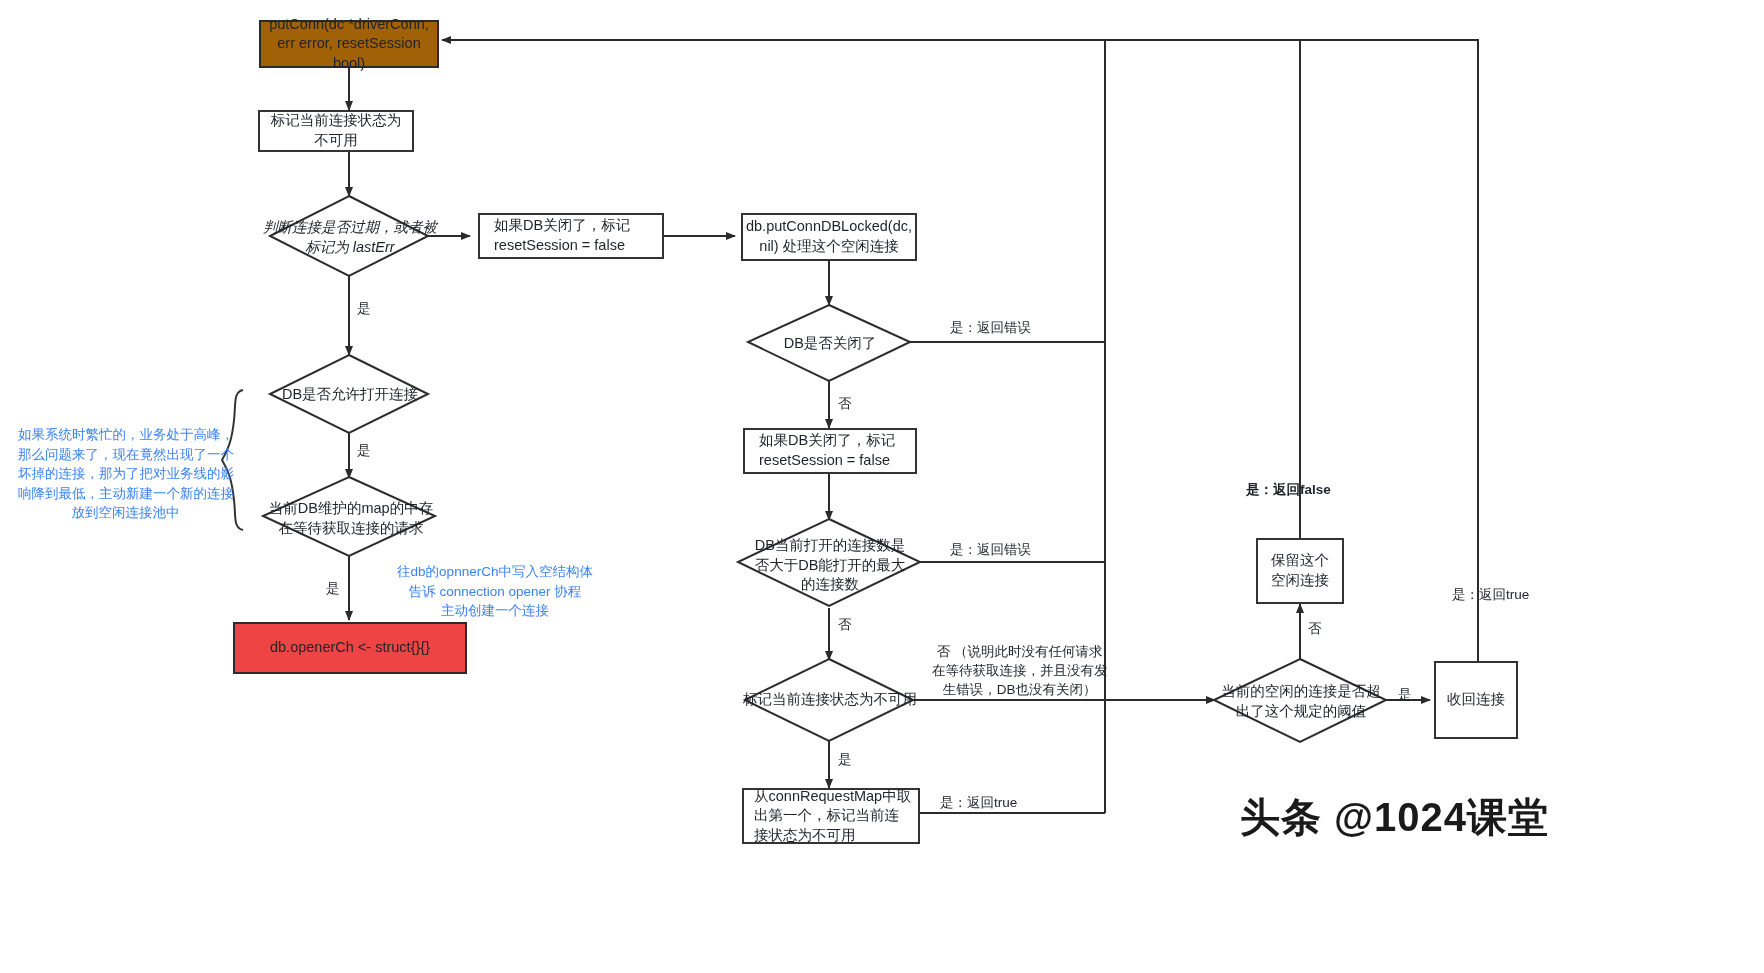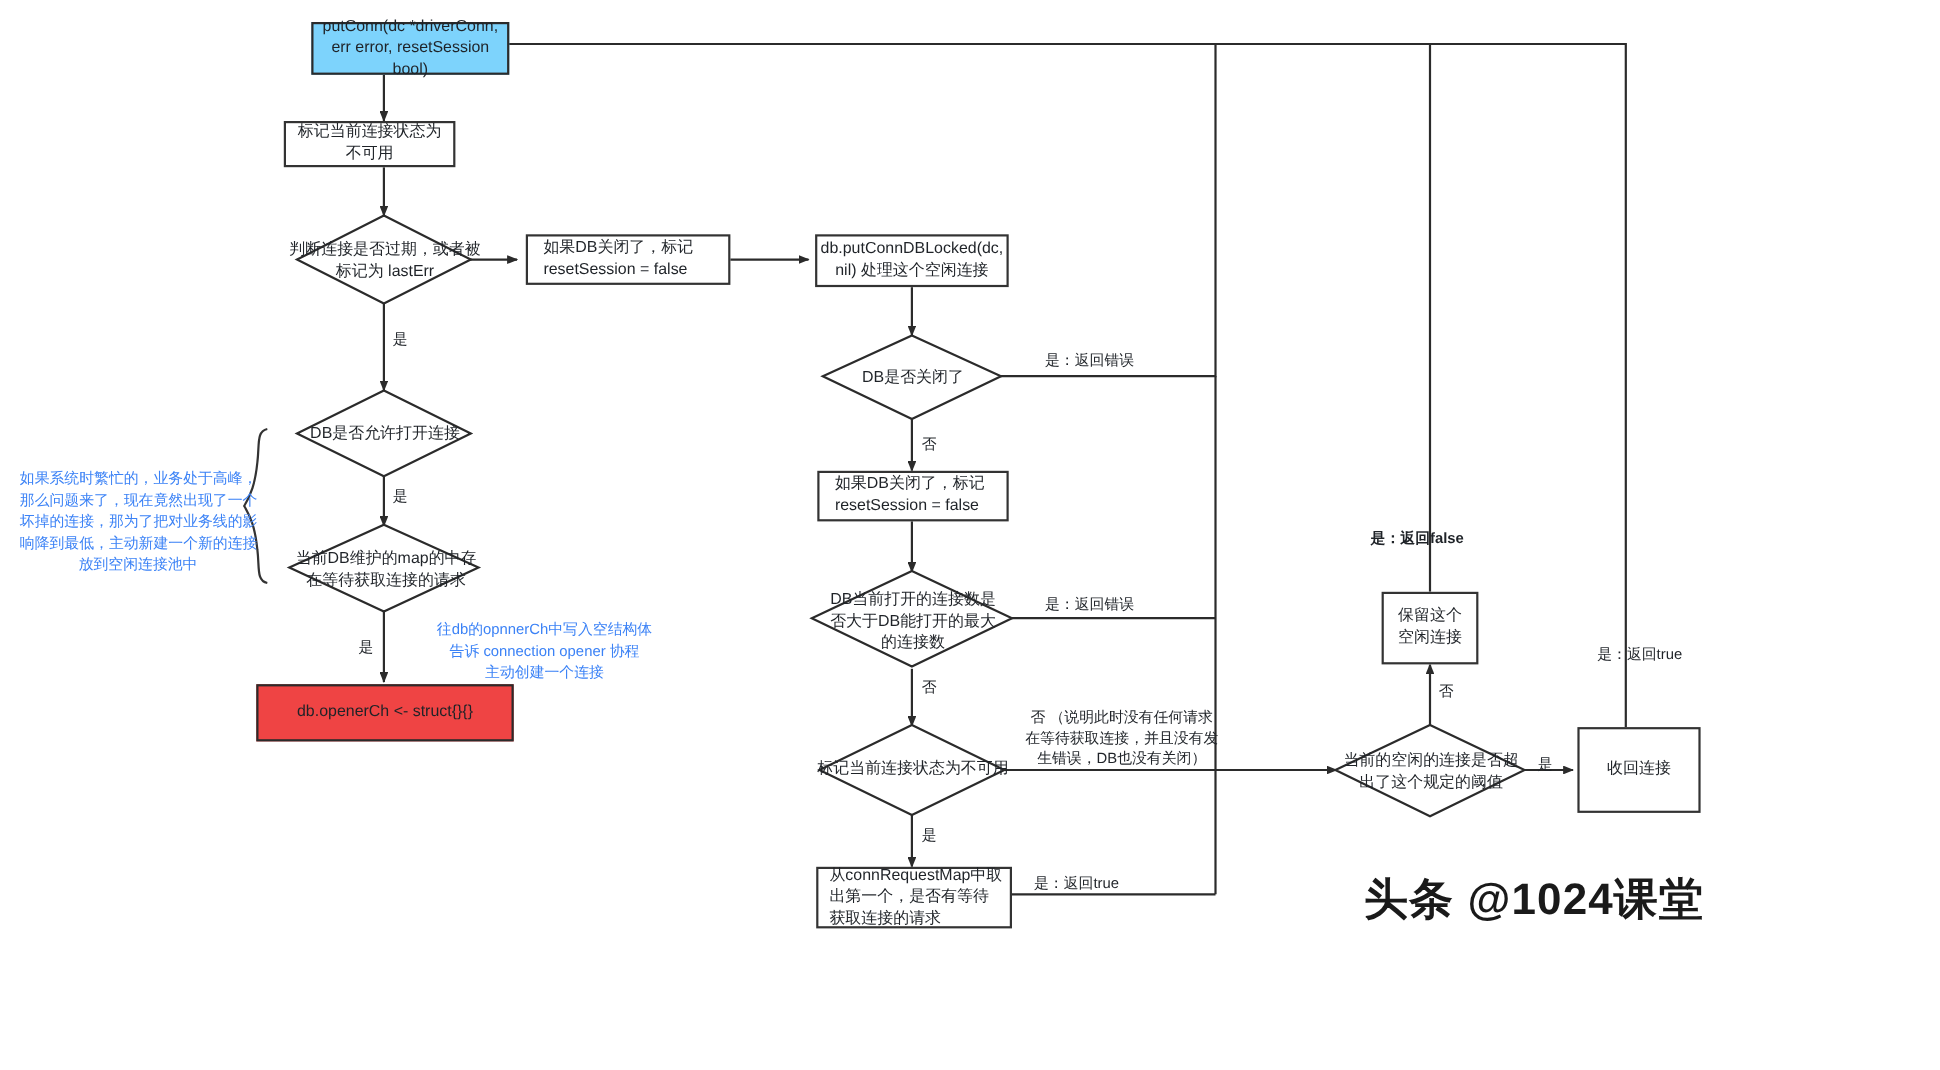--- a/index.html
+++ b/index.html
@@ -2,21 +2,21 @@
 <html><head>
 <meta charset="utf-8">
 <style>
   html,body{margin:0;padding:0;background:#ffffff;}
   body{font-family:"Liberation Sans","DejaVu Sans",sans-serif;}
   #canvas{position:relative;width:1764px;height:973px;background:#fff;overflow:hidden;}
   svg.layer{position:absolute;left:0;top:0;width:1764px;height:973px;pointer-events:none;}
 
   .node{position:absolute;box-sizing:border-box;display:flex;align-items:center;justify-content:center;text-align:center;color:#1f2328;line-height:1.35;}
   .box{border:2px solid #333;background:#fff;font-size:14.5px;padding:4px 6px;}
-  .box.start{background:#7dd3fc;border-color:#2b2b2b;margin-left:24px;}
+  .box.start{background:#a16207;border-color:#2b2b2b;}
   .box.cyan{background:#ef4444;border-color:#2b2b2b;text-align:right;}
   .dlabel{position:absolute;text-align:center;color:#1f2328;font-size:14.5px;line-height:1.35;pointer-events:none;}
   .edge-label{position:absolute;color:#1f2328;font-size:13.5px;line-height:1.4;white-space:pre;}
   .note{position:absolute;color:#3b82f6;font-size:13.5px;line-height:1.45;text-align:center;white-space:pre;}
   .wm{position:absolute;color:#1a1a1a;font-weight:bold;font-size:40px;letter-spacing:1px;}
 </style>
 </head>
 <body>
 
 <div id="canvas">
@@ -86,47 +86,47 @@
 
     <g stroke="#333" stroke-width="2" fill="none">
       <path d="M243,390 C233,392 236,404 234,420 C232,440 228,450 222,460 C228,470 232,480 234,500 C236,516 233,528 243,530"></path>
     </g>
   </svg>
 
   <div class="node box start" style="left:259px;top:20px;width:180px;height:48px;">putConn(dc *driverConn, err error, resetSession bool)</div>
 
   <div class="node box" style="left:258px;top:110px;width:156px;height:42px;">标记当前连接状态为不可用</div>
 
-  <div class="dlabel" style="left:262px;top:218px;width:176px;">判断连接是否过期，或者被标记为 lastErr</div>
+  <div class="dlabel" style="left:262px;top:218px;width:176px;font-style:italic;">判断连接是否过期，或者被标记为 lastErr</div>
 
   <div class="dlabel" style="left:268px;top:385px;width:164px;">DB是否允许打开连接</div>
 
   <div class="dlabel" style="left:264px;top:499px;width:174px;">当前DB维护的map的中存在等待获取连接的请求</div>
 
   <div class="node box cyan" style="left:233px;top:622px;width:234px;height:52px;">db.openerCh &lt;- struct{}{}</div>
 
   <div class="node box" style="left:478px;top:213px;width:186px;height:46px;justify-content:flex-start;padding-left:14px;text-align:left;">如果DB关闭了，标记 resetSession = false</div>
 
   <div class="node box" style="left:741px;top:213px;width:176px;height:48px;">db.putConnDBLocked(dc, nil) 处理这个空闲连接</div>
 
   <div class="dlabel" style="left:760px;top:334px;width:140px;">DB是否关闭了</div>
 
   <div class="node box" style="left:743px;top:428px;width:174px;height:46px;justify-content:flex-start;padding-left:14px;text-align:left;">如果DB关闭了，标记 resetSession = false</div>
 
   <div class="dlabel" style="left:748px;top:536px;width:164px;">DB当前打开的连接数是否大于DB能打开的最大的连接数</div>
 
   <div class="dlabel" style="left:742px;top:690px;width:176px;">标记当前连接状态为不可用</div>
 
-  <div class="node box" style="left:742px;top:788px;width:178px;height:56px;justify-content:flex-start;padding-left:10px;text-align:left;">从connRequestMap中取出第一个，是否有等待获取连接的请求</div>
+  <div class="node box" style="left:742px;top:788px;width:178px;height:56px;justify-content:flex-start;padding-left:10px;text-align:left;">从connRequestMap中取出第一个，标记当前连接状态为不可用</div>
 
   <div class="dlabel" style="left:1216px;top:682px;width:170px;">当前的空闲的连接是否超出了这个规定的阈值</div>
 
   <div class="node box" style="left:1256px;top:538px;width:88px;height:66px;">保留这个空闲连接</div>
 
-  <div class="node box" style="left:1434px;top:661px;width:112px;height:78px;">收回连接</div>
+  <div class="node box" style="left:1434px;top:661px;width:84px;height:78px;">收回连接</div>
 
   <div class="edge-label" style="left:357px;top:300px;">是</div>
   <div class="edge-label" style="left:357px;top:442px;">是</div>
   <div class="edge-label" style="left:326px;top:580px;">是</div>
 
   <div class="edge-label" style="left:838px;top:395px;">否</div>
   <div class="edge-label" style="left:838px;top:616px;">否</div>
   <div class="edge-label" style="left:838px;top:751px;">是</div>
 
   <div class="edge-label" style="left:950px;top:319px;">是：返回错误</div>

